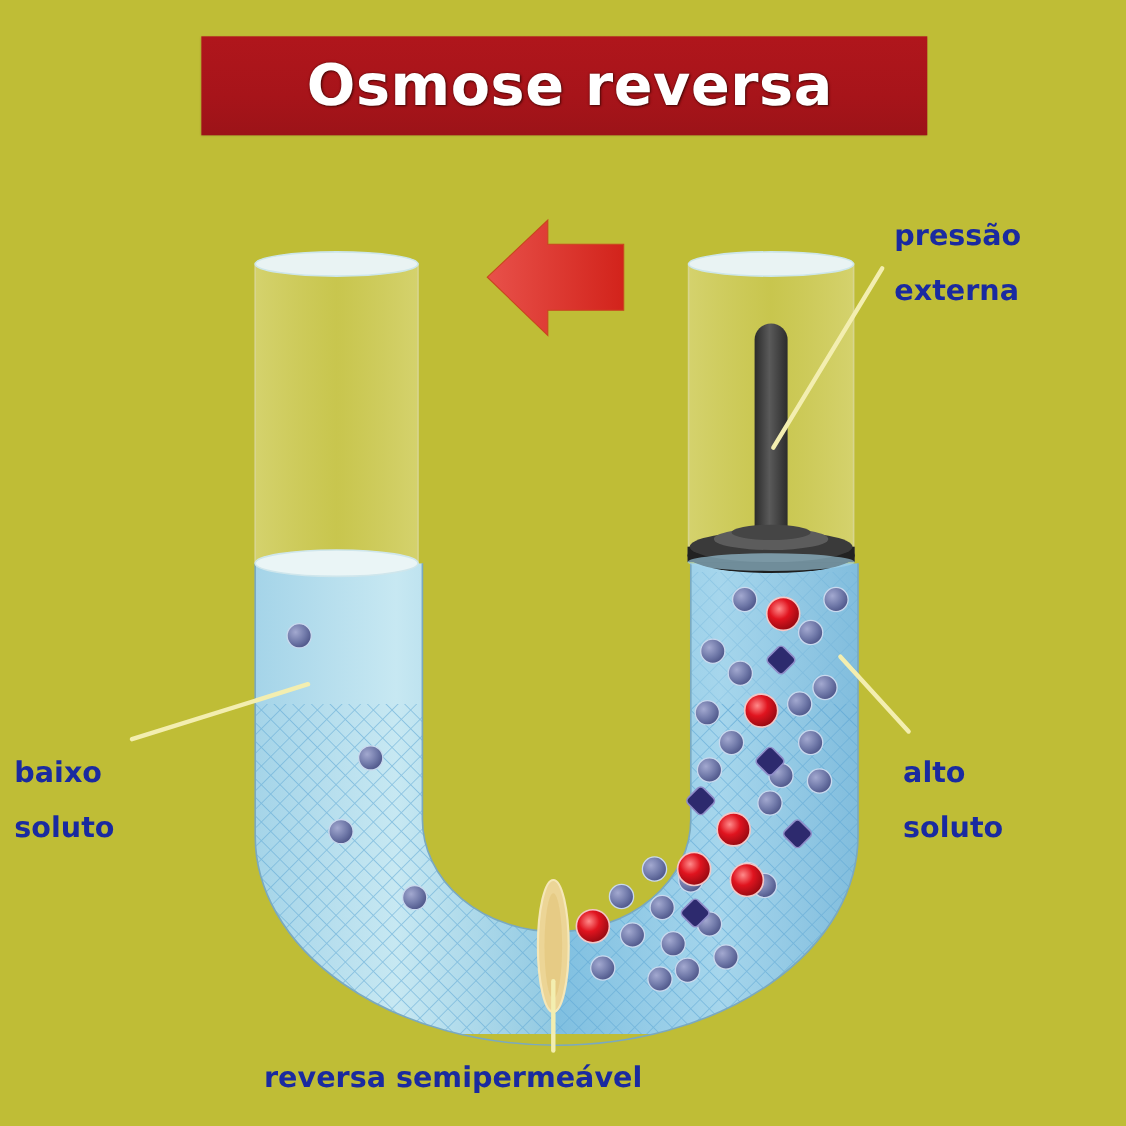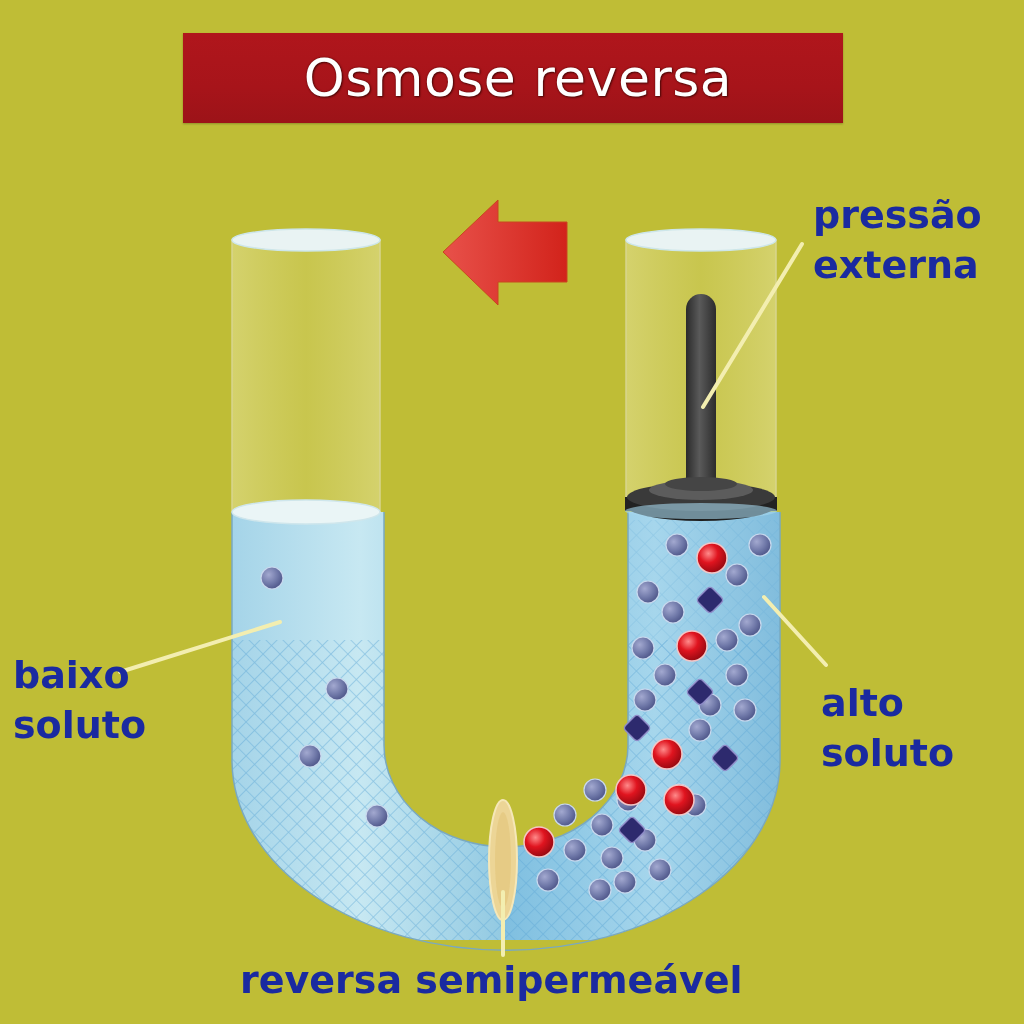--- a/index.html
+++ b/index.html
@@ -9,27 +9,27 @@
       position: relative;
       font-family: "DejaVu Sans", sans-serif;
     }
     .title-banner {
       position: absolute; left: 183px; top: 33px; width: 660px; height: 90px;
       background: linear-gradient(#b0161c, #a7141a 60%, #9c1318);
       box-shadow: 0 1px 2px rgba(0,0,0,0.25);
       display: flex; align-items: center; justify-content: center;
     }
     .title-text {
-      color: #ffffff; font-weight: normal; font-size: 52px; letter-spacing: 0.5px;
+      color: #ffffff; font-weight: bold; font-size: 52px; letter-spacing: 0.5px;
       text-shadow: 0 0 2px #5a0a0a, 1px 1px 2px #4a0808;
       margin-left: 10px;
     }
     .label {
       position: absolute; color: #1a2aa0; font-weight: bold;
-      font-size: 38px; line-height: 50px;
+      font-size: 26px; line-height: 50px;
     }
     .label span { display: block; }
     #diagram { position: absolute; left: 0; top: 0; }
   </style>
 </head>
 <body>
 
 <div class="title-banner">
   <span class="title-text">Osmose reversa</span>
 </div>
@@ -167,21 +167,21 @@
     <line x1="764" y1="597" x2="826" y2="665"></line>
     <line x1="503" y1="892" x2="503" y2="955"></line>
   </g>
 </svg>
 
 <div class="label" style="left:813px; top:190px;">
   <span>pressão</span>
   <span>externa</span>
 </div>
 
-<div class="label" style="left:13px; top:650px;">
+<div class="label" style="left:13px; top:678px;">
   <span>baixo</span>
   <span>soluto</span>
 </div>
 
 <div class="label" style="left:798px; top:678px;margin-left:23px;">
   <span>alto</span>
   <span>soluto</span>
 </div>
 
 <div class="label" style="left:240px; top:955px;">

